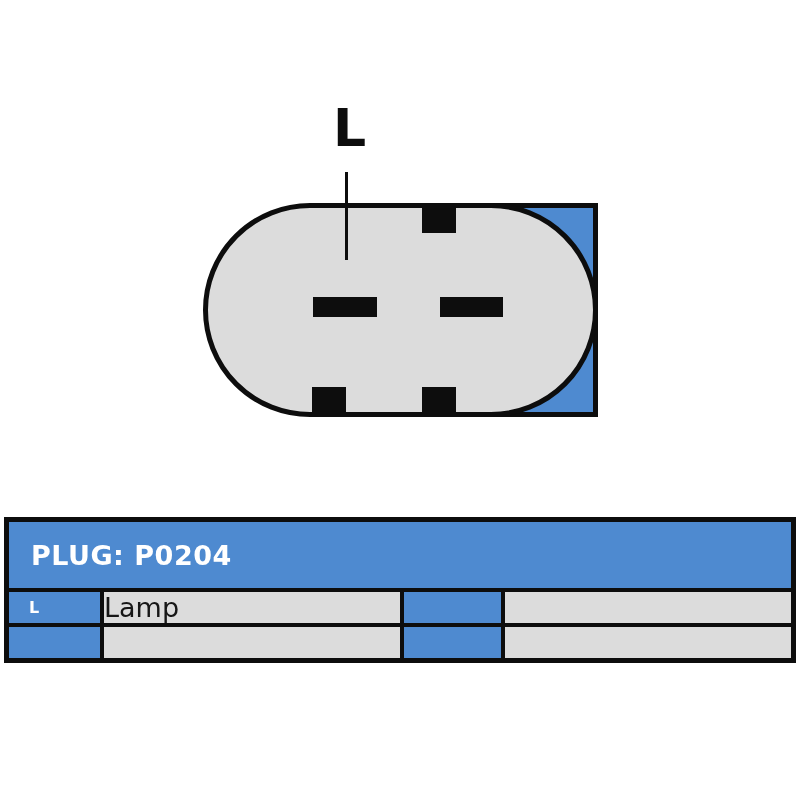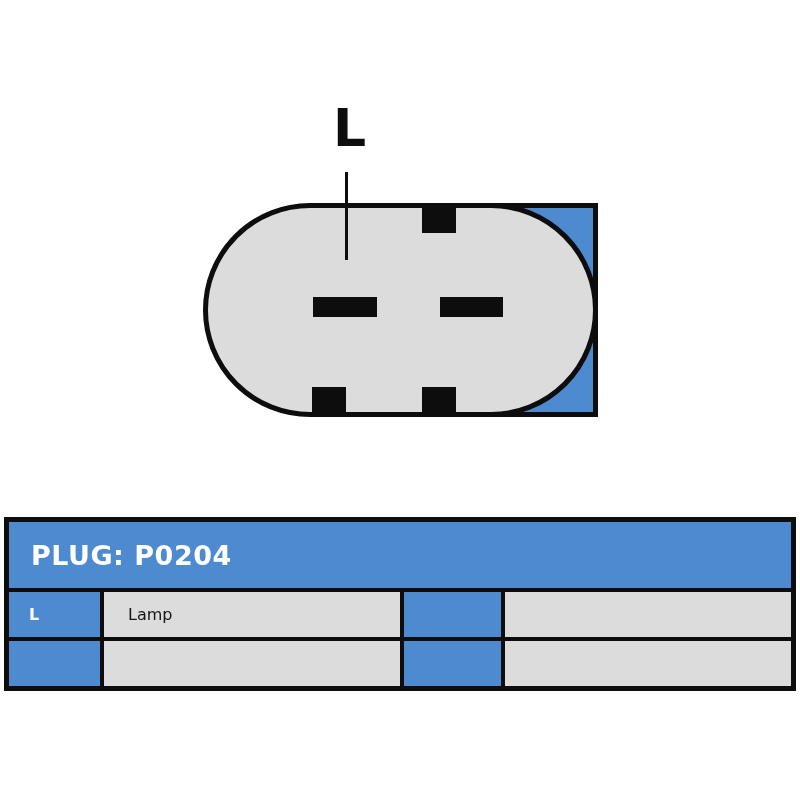--- a/index.html
+++ b/index.html
@@ -38,42 +38,42 @@
     font-size: 52px; font-weight: bold; color: var(--line-black, #0D0D0D);
     line-height: 1;
   }
   .pointer-line {
     position: absolute; left: 345px; top: 172px; width: 3px; height: 88px;
     background: var(--line-black, #0D0D0D); z-index: 4;
   }
 
   
   .plug-table {
-    position: absolute; left: 4px; top: 517px; width: 792px; height: 174px;
+    position: absolute; left: 4px; top: 517px; width: 792px; height: 146px;
     background: var(--line-black, #0D0D0D);
     border: 5px solid var(--line-black, #0D0D0D);
     box-sizing: border-box;
     display: grid;
     grid-template-columns: 91px 296px 97px 1fr;
     grid-template-rows: 66px 1fr 1fr;
     gap: 4px;
   }
   .plug-table .header {
     grid-column: 1 / -1;
     background: var(--accent-blue, #4E8AD0);
     color: #FFFFFF;
     font-size: 27px; font-weight: bold; letter-spacing: 0.5px;
     display: flex; align-items: center;
     padding-left: 22px;
   }
   .cell { display: flex; align-items: center; }
   .cell-blue { background: var(--accent-blue, #4E8AD0); }
   .cell-gray { background: var(--cell-gray, #DCDCDC); }
   .pin-cell  { color: #FFFFFF; font-weight: bold; font-size: 16px; padding-left: 20px; }
-  .desc-cell { color: #161616; font-size: 16px; padding-left: 24px; }
+  .desc-cell { color: #161616; font-size: 27px; }
 </style>
 </head>
 <body>
 
 <div id="canvas">
 
   <div class="diagram">
     <div class="pin-label">L</div>
     <div class="pointer-line"></div>
     <div class="connector-square"></div>

